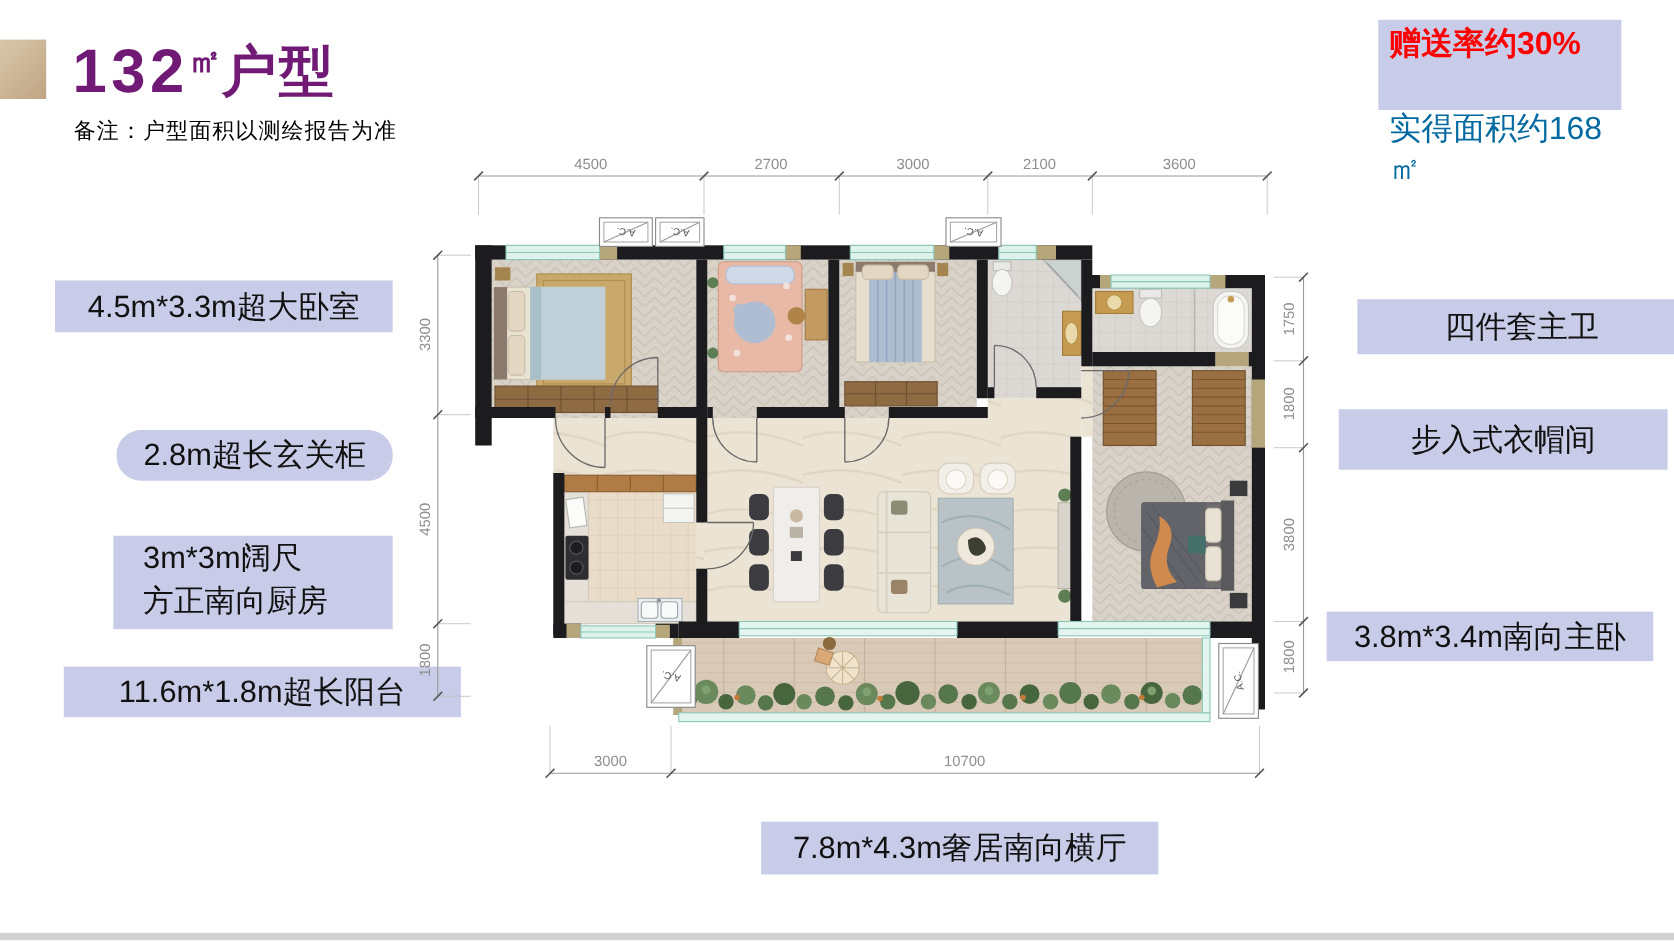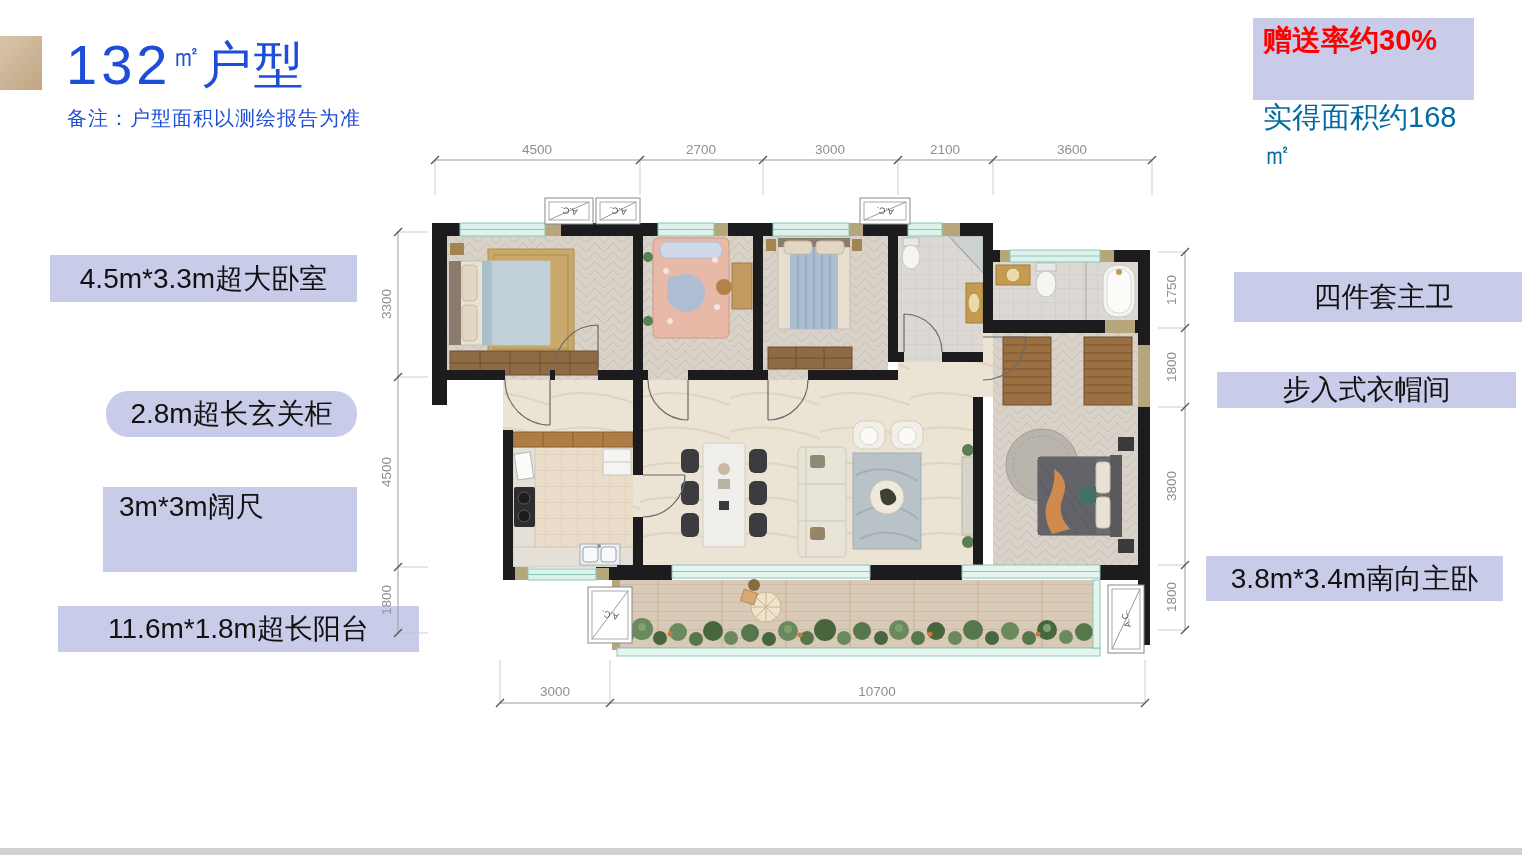--- a/index.html
+++ b/index.html
@@ -1,38 +1,38 @@
 <!DOCTYPE html>
 <html><head>
 <meta charset="utf-8">
 <style>
   html,body{margin:0;padding:0;background:#fff;}
   .canvas{position:relative;width:1522px;height:855px;background:#ffffff;overflow:hidden;
           font-family:"Liberation Sans",sans-serif;}
   .accent-block{position:absolute;left:0;top:36px;width:42px;height:54px;
           background:linear-gradient(135deg,#d8c6aa,#bfa583);}
-  .title-row{position:absolute;left:66px;top:36px;color:#1d4ed8;font-weight:400;white-space:nowrap;}
+  .title-row{position:absolute;left:66px;top:36px;color:#701a75;font-weight:700;white-space:nowrap;}
   .title-num{font-size:56px;letter-spacing:4px;vertical-align:top;line-height:58px;}
   .title-unit{font-size:30px;vertical-align:top;line-height:40px;}
   .title-suffix{font-size:50px;vertical-align:top;line-height:58px;letter-spacing:2px;}
-  .note{position:absolute;left:67px;top:105px;color:#1d4ed8;font-size:20px;letter-spacing:1px;}
+  .note{position:absolute;left:67px;top:105px;color:#000000;font-size:20px;letter-spacing:1px;}
   .bonus-box{position:absolute;left:1253px;top:18px;width:221px;height:82px;background:#c9cce8;
           padding:4px 0 0 10px;box-sizing:border-box;}
   .bonus-line1{color:#fe0000;font-weight:700;font-size:29px;line-height:37px;}
   .bonus-line2{color:#0369a1;font-size:29px;line-height:37px;margin-top:40px;}
   .flabel{position:absolute;background:#c9cce8;color:#111;font-size:28px;display:flex;
           align-items:center;justify-content:center;white-space:nowrap;}
   .flabel.left-align{justify-content:flex-start;}
   .lbl-bedroom{left:50px;top:255px;width:307px;height:47px;}
   .lbl-foyer{left:106px;top:391px;width:251px;height:46px;border-radius:22px;}
   .lbl-kitchen{left:103px;top:487px;width:254px;height:85px;flex-direction:column;align-items:flex-start;
-          justify-content:center;padding-left:16px;box-sizing:border-box;line-height:39px;}
+          justify-content:center;padding-left:27px;box-sizing:border-box;line-height:39px;}
   .lbl-balcony{left:42px;top:606px;width:361px;height:46px;margin-left:16px;}
   .lbl-mbath{left:1234px;top:272px;width:299px;height:50px;}
-  .lbl-cloak{left:1217px;top:372px;width:299px;height:36px;}
+  .lbl-cloak{left:1217px;top:372px;width:299px;height:55px;}
   .lbl-mbed{left:1206px;top:556px;width:297px;height:45px;}
   .lbl-living{left:692px;top:747px;width:361px;height:48px;}
   .plan-wrap{position:absolute;left:370px;top:135px;width:830px;height:595px;}
   .bottom-bar{position:absolute;left:0;top:848px;width:1522px;height:7px;background:#d1d1d3;}
   svg text.dim{font-family:"Liberation Sans",sans-serif;font-size:13.5px;fill:#8f8f8f;}
   svg text.ac{font-family:"Liberation Sans",sans-serif;font-size:9px;fill:#555;}
 </style>
 </head>
 <body>
 
@@ -47,25 +47,27 @@
 
   <div class="bonus-box">
     <div class="bonus-line1">赠送率约30%</div>
     <div class="bonus-line2">实得面积约168㎡</div>
   </div>
 
   <div class="flabel lbl-bedroom">4.5m*3.3m超大卧室</div>
   <div class="flabel lbl-foyer">2.8m超长玄关柜</div>
   <div class="flabel lbl-kitchen left-align">
     <span>3m*3m阔尺</span>
+    <span>方正南向厨房</span>
   </div>
   <div class="flabel lbl-balcony">11.6m*1.8m超长阳台</div>
   <div class="flabel lbl-mbath">四件套主卫</div>
   <div class="flabel lbl-cloak">步入式衣帽间</div>
   <div class="flabel lbl-mbed">3.8m*3.4m南向主卧</div>
+  <div class="flabel lbl-living">7.8m*4.3m奢居南向横厅</div>
 
   <div class="plan-wrap">
   <svg width="830" height="595" viewBox="0 0 830 595">
     <defs>
       <pattern id="herring" width="18" height="9" patternUnits="userSpaceOnUse">
         <rect width="18" height="9" fill="#d8d2c8"></rect>
         <path d="M0,9 L9,0 L18,9" stroke="#c7bfb3" stroke-width="1" fill="none"></path>
       </pattern>
       <pattern id="marble" width="90" height="70" patternUnits="userSpaceOnUse">
         <rect width="90" height="70" fill="#ebe4d5"></rect>

